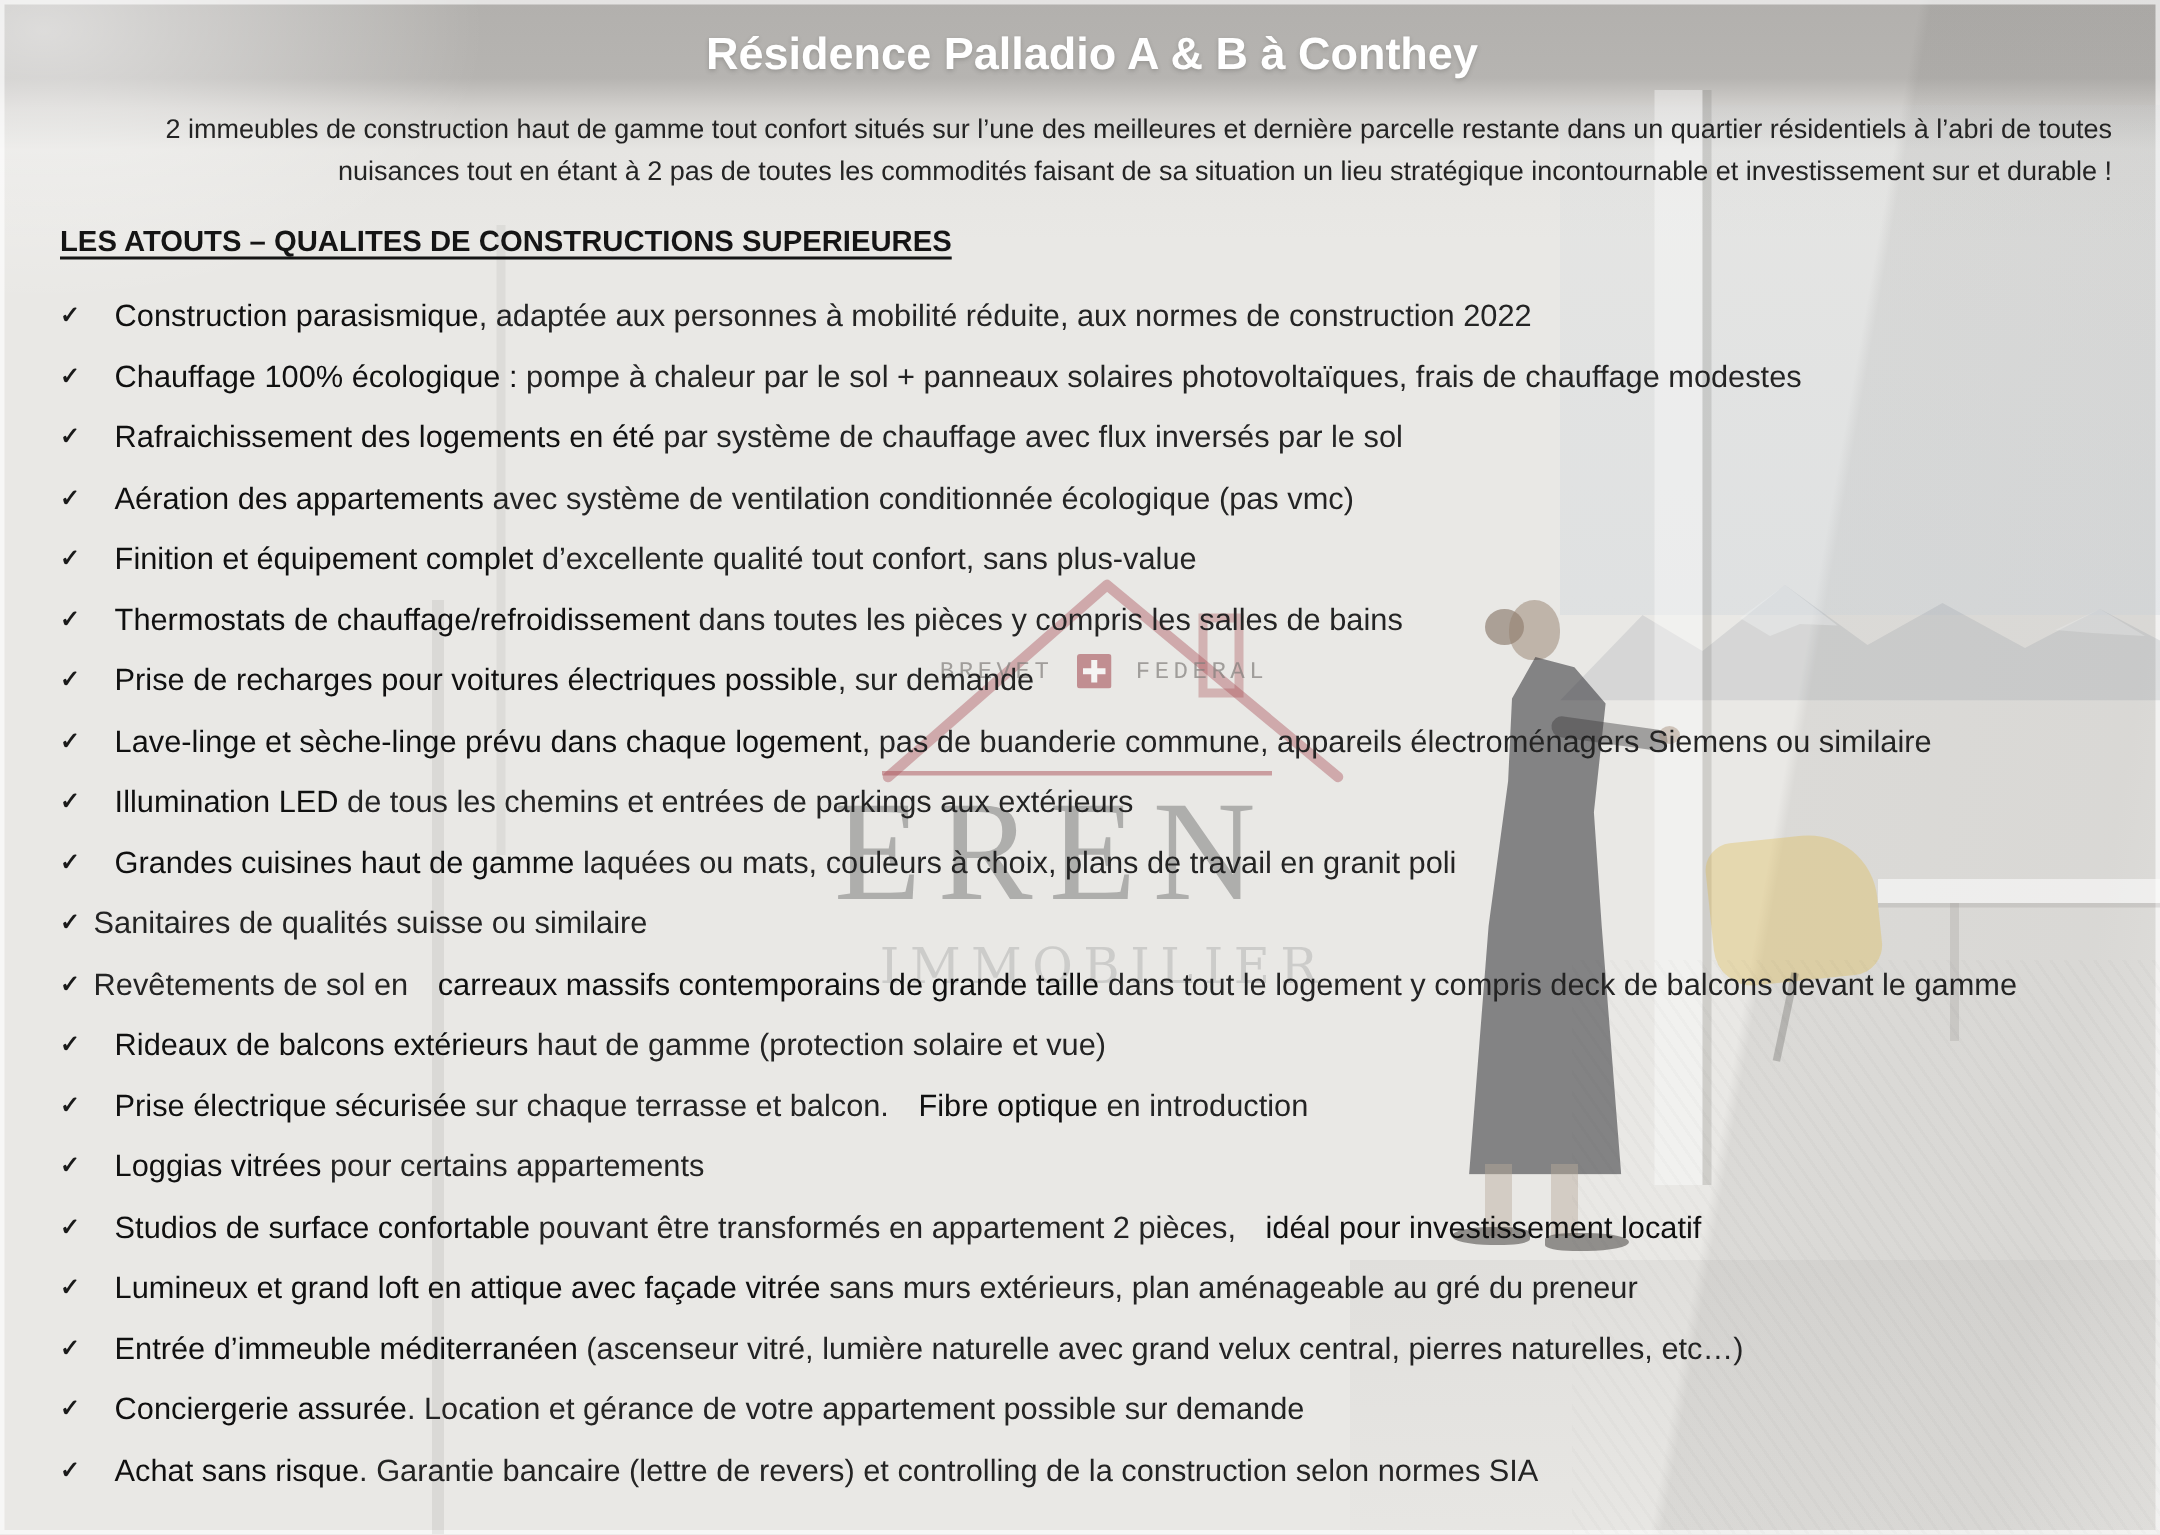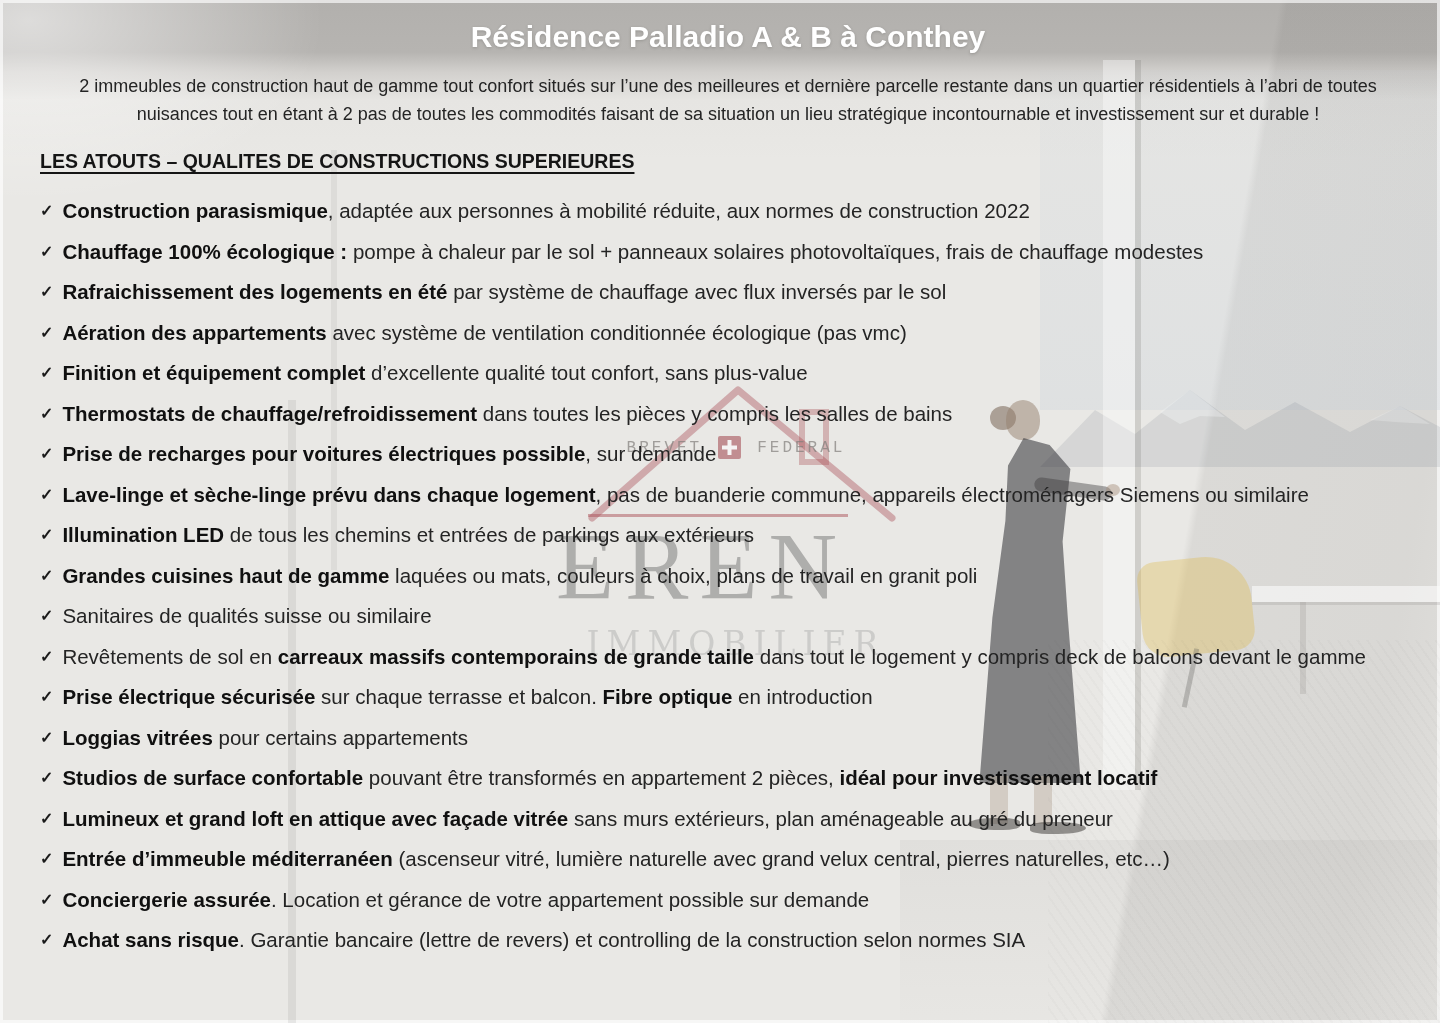--- a/index.html
+++ b/index.html
@@ -52,26 +52,26 @@
   .wm-cross{position:static;width:23px;height:23px;opacity:.55;}
   .wm-line{top:138px;left:32px;width:260px;height:3px;background:rgba(172,82,90,.5);}
   .wm-name{top:144px;left:0;width:100%;text-align:left;font-family:Liberation Serif, serif;
     font-size:95px;line-height:1;letter-spacing:11px;color:rgba(92,92,94,.42);}
   .wm-sub{top:248px;left:0;width:100%;text-align:center;font-family:"DejaVu Serif",serif;
     font-size:33px;letter-spacing:7px;color:rgba(140,140,140,.30);}
 
   .content{position:absolute;inset:0;z-index:2;padding:14px 24px 0 40px;color:#222;}
   h1{margin:4px 0 0;text-align:center;font-size:30px;line-height:38px;font-weight:bold;color:#fff;
      text-shadow:0 1px 3px rgba(60,58,56,.25);}
-  .intro{margin:16px 8px 0;text-align:center;font-size:18px;line-height:28px;color:#242424;}
+  .intro{margin:16px 8px 0;text-align:right;font-size:18px;line-height:28px;color:#242424;}
   h2{margin:22px 0 0;text-align:left;font-size:19.5px;color:#151515;}
   h2 .hd{text-decoration:underline;text-decoration-thickness:2px;text-underline-offset:4px;}
   .list{margin-top:22px;}
   .bullet{margin:0 0 7.5px;font-size:20.5px;line-height:31px;color:#242424;}
-  .bullet .b{font-weight:bold;color:#101010;}
+  .bullet .b{font-weight:normal;color:#101010;margin-left:14px;}
   .check{font-weight:bold;font-size:16px;margin-right:9px;position:relative;top:-2px;color:#1a1a1a;}
 </style>
 </head>
 <body>
 
 <div class="page">
 
   <div class="bg">
     <div class="mullion-a"></div>
     <div class="mullion-b"></div>
@@ -131,20 +131,21 @@
         <p class="bullet"><span class="check">✓</span><span class="b">Rafraichissement des logements en été</span><span> par système de chauffage avec flux inversés par le sol</span></p>
         <p class="bullet"><span class="check">✓</span><span class="b">Aération des appartements</span><span> avec système de ventilation conditionnée écologique (pas vmc)</span></p>
         <p class="bullet"><span class="check">✓</span><span class="b">Finition et équipement complet</span><span> d’excellente qualité tout confort, sans plus-value</span></p>
         <p class="bullet"><span class="check">✓</span><span class="b">Thermostats de chauffage/refroidissement</span><span> dans toutes les pièces y compris les salles de bains</span></p>
         <p class="bullet"><span class="check">✓</span><span class="b">Prise de recharges pour voitures électriques possible</span><span>, sur demande</span></p>
         <p class="bullet"><span class="check">✓</span><span class="b">Lave-linge et sèche-linge prévu dans chaque logement</span><span>, pas de buanderie commune, appareils électroménagers Siemens ou similaire</span></p>
         <p class="bullet"><span class="check">✓</span><span class="b">Illumination LED</span><span> de tous les chemins et entrées de parkings aux extérieurs</span></p>
         <p class="bullet"><span class="check">✓</span><span class="b">Grandes cuisines haut de gamme</span><span> laquées ou mats, couleurs à choix, plans de travail en granit poli</span></p>
         <p class="bullet"><span class="check">✓</span><span>Sanitaires de qualités suisse ou similaire</span></p>
         <p class="bullet"><span class="check">✓</span><span>Revêtements de sol en </span><span class="b">carreaux massifs contemporains de grande taille</span><span> dans tout le logement y compris deck de balcons devant le gamme</span></p>
+        <p class="bullet"><span class="check">✓</span><span class="b">Rideaux de balcons extérieurs</span><span> haut de gamme (protection solaire et vue)</span></p>
         <p class="bullet"><span class="check">✓</span><span class="b">Prise électrique sécurisée</span><span> sur chaque terrasse et balcon. </span><span class="b">Fibre optique</span><span> en introduction</span></p>
         <p class="bullet"><span class="check">✓</span><span class="b">Loggias vitrées</span><span> pour certains appartements</span></p>
         <p class="bullet"><span class="check">✓</span><span class="b">Studios de surface confortable</span><span> pouvant être transformés en appartement 2 pièces, </span><span class="b">idéal pour investissement locatif</span></p>
         <p class="bullet"><span class="check">✓</span><span class="b">Lumineux et grand loft en attique avec façade vitrée</span><span> sans murs extérieurs, plan aménageable au gré du preneur</span></p>
         <p class="bullet"><span class="check">✓</span><span class="b">Entrée d’immeuble méditerranéen</span><span> (ascenseur vitré, lumière naturelle avec grand velux central, pierres naturelles, etc…)</span></p>
         <p class="bullet"><span class="check">✓</span><span class="b">Conciergerie assurée</span><span>. Location et gérance de votre appartement possible sur demande</span></p>
         <p class="bullet"><span class="check">✓</span><span class="b">Achat sans risque</span><span>. Garantie bancaire (lettre de revers) et controlling de la construction selon normes SIA</span></p>
       </div>
   </div>
 

